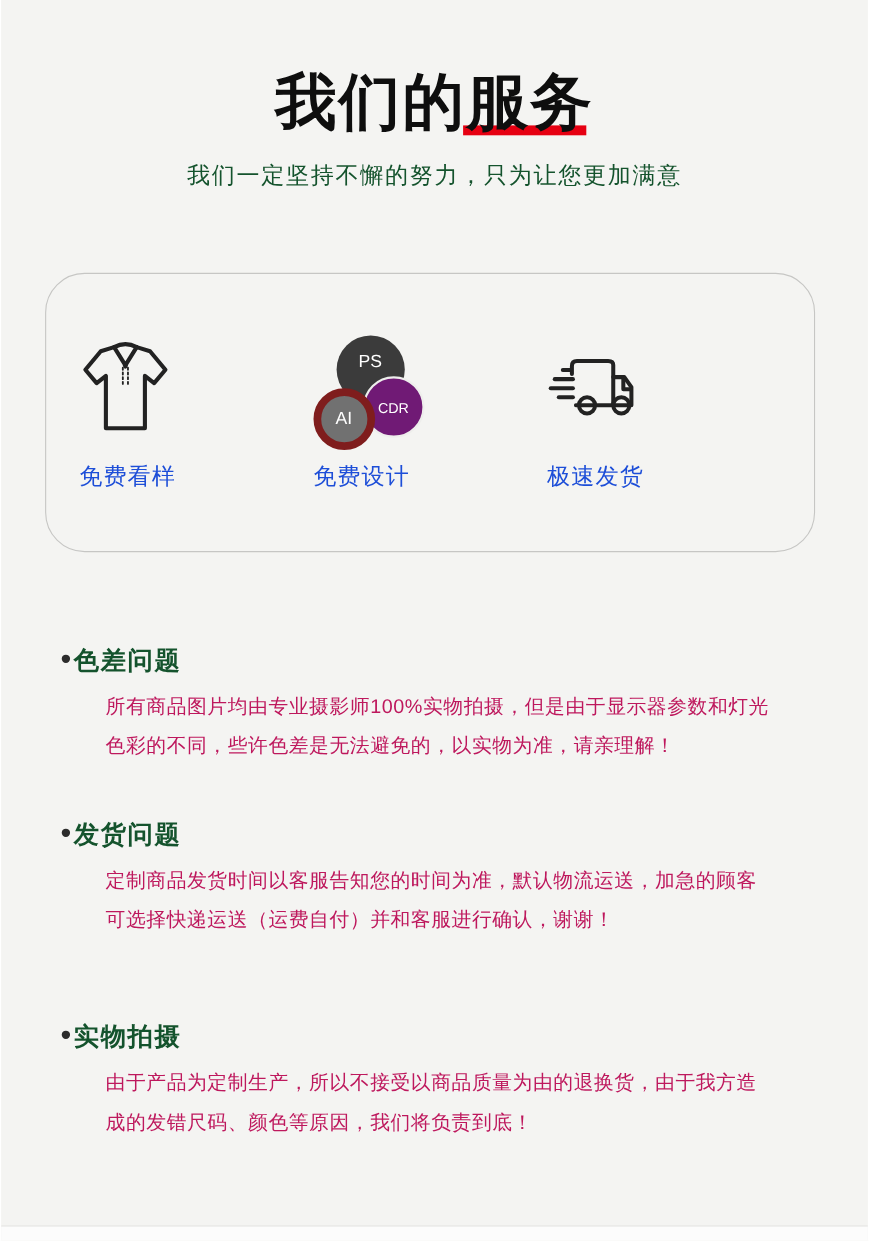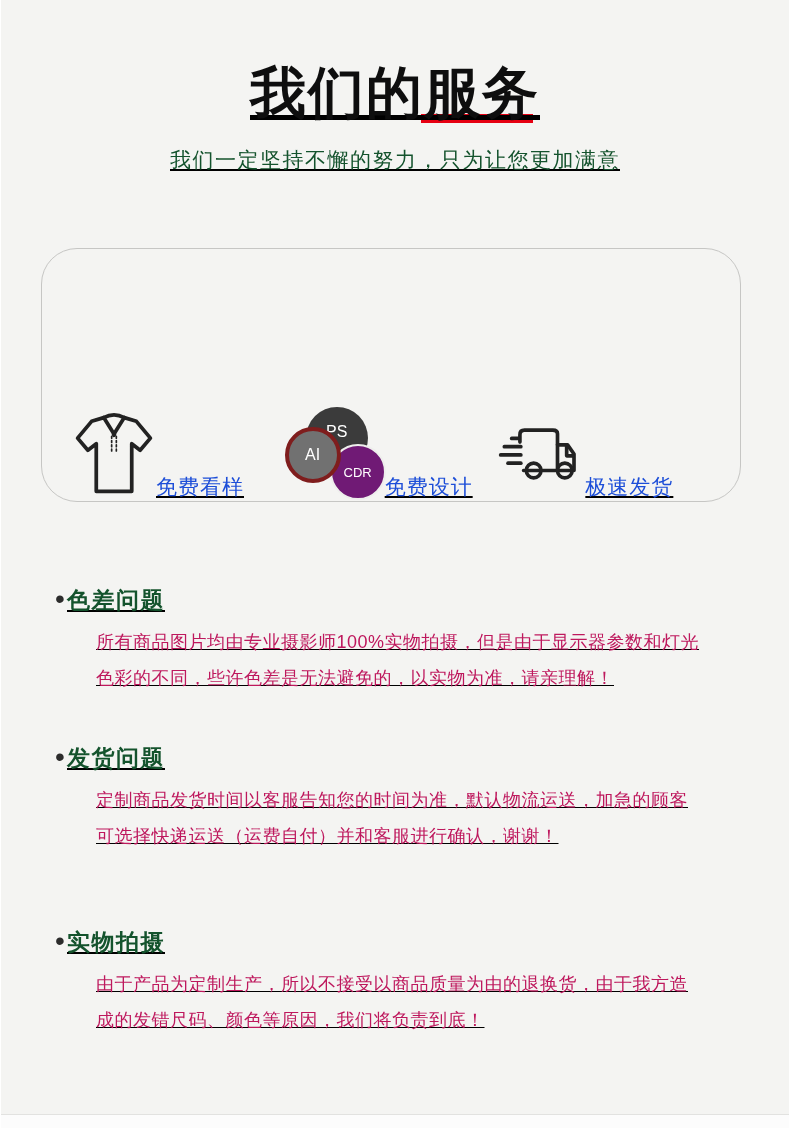--- a/index.html
+++ b/index.html
@@ -7,21 +7,20 @@
     font-family: "Liberation Sans", "DejaVu Sans", sans-serif;
     background: #ffffff;
   }
   .page {
     position: relative;
     width: 788px;
     height: 1128px;
     background: #f4f4f2;
     overflow: hidden;
     margin: 0 auto;
-    text-decoration: underline;
   }
 
   
   .page-title {
     margin: 0;
     padding-top: 64px;
     text-align: center;
     font-size: 56px;
     line-height: 58px;
     font-weight: 900;
@@ -57,22 +56,22 @@
     width: 700px;
     height: 254px;
     border: 1px solid #c6c6c4;
     border-radius: 36px;
     padding: 56px 30px 0;
     display: flex;
   }
   .service-item {
     flex: 1;
     display: flex;
-    flex-direction: row;
-    align-items: flex-end;
+    flex-direction: column;
+    align-items: flex-start;
   }
   .icon-wrap {
     height: 94px;
     display: flex;
     align-items: center;
     justify-content: center;
   }
   .service-label {
     margin-top: 20px;
     font-size: 21px;
@@ -115,23 +114,23 @@
   .circle-cdr {
     width: 56px; height: 56px;
     left: 45px; top: 37px;
     background: #701a75;
     border: 2px solid #eeeeec;
     z-index: 2;
     font-size: 13px;
   }
   .circle-ai {
     width: 56px; height: 56px;
-    left: 0; top: 20px;
+    left: 0; top: 48px;
     background: #717171;
-    border: 4px solid #7f1d1d;
+    border: 7px solid #7f1d1d;
     z-index: 3;
     font-size: 16px;
   }
 
   
   .faq { margin-top: 82px; }
   .faq-section { position: relative; }
   .faq-section.s2 { margin-top: 46px; }
   .faq-section.s3 { margin-top: 72px; }
   .faq-heading {

